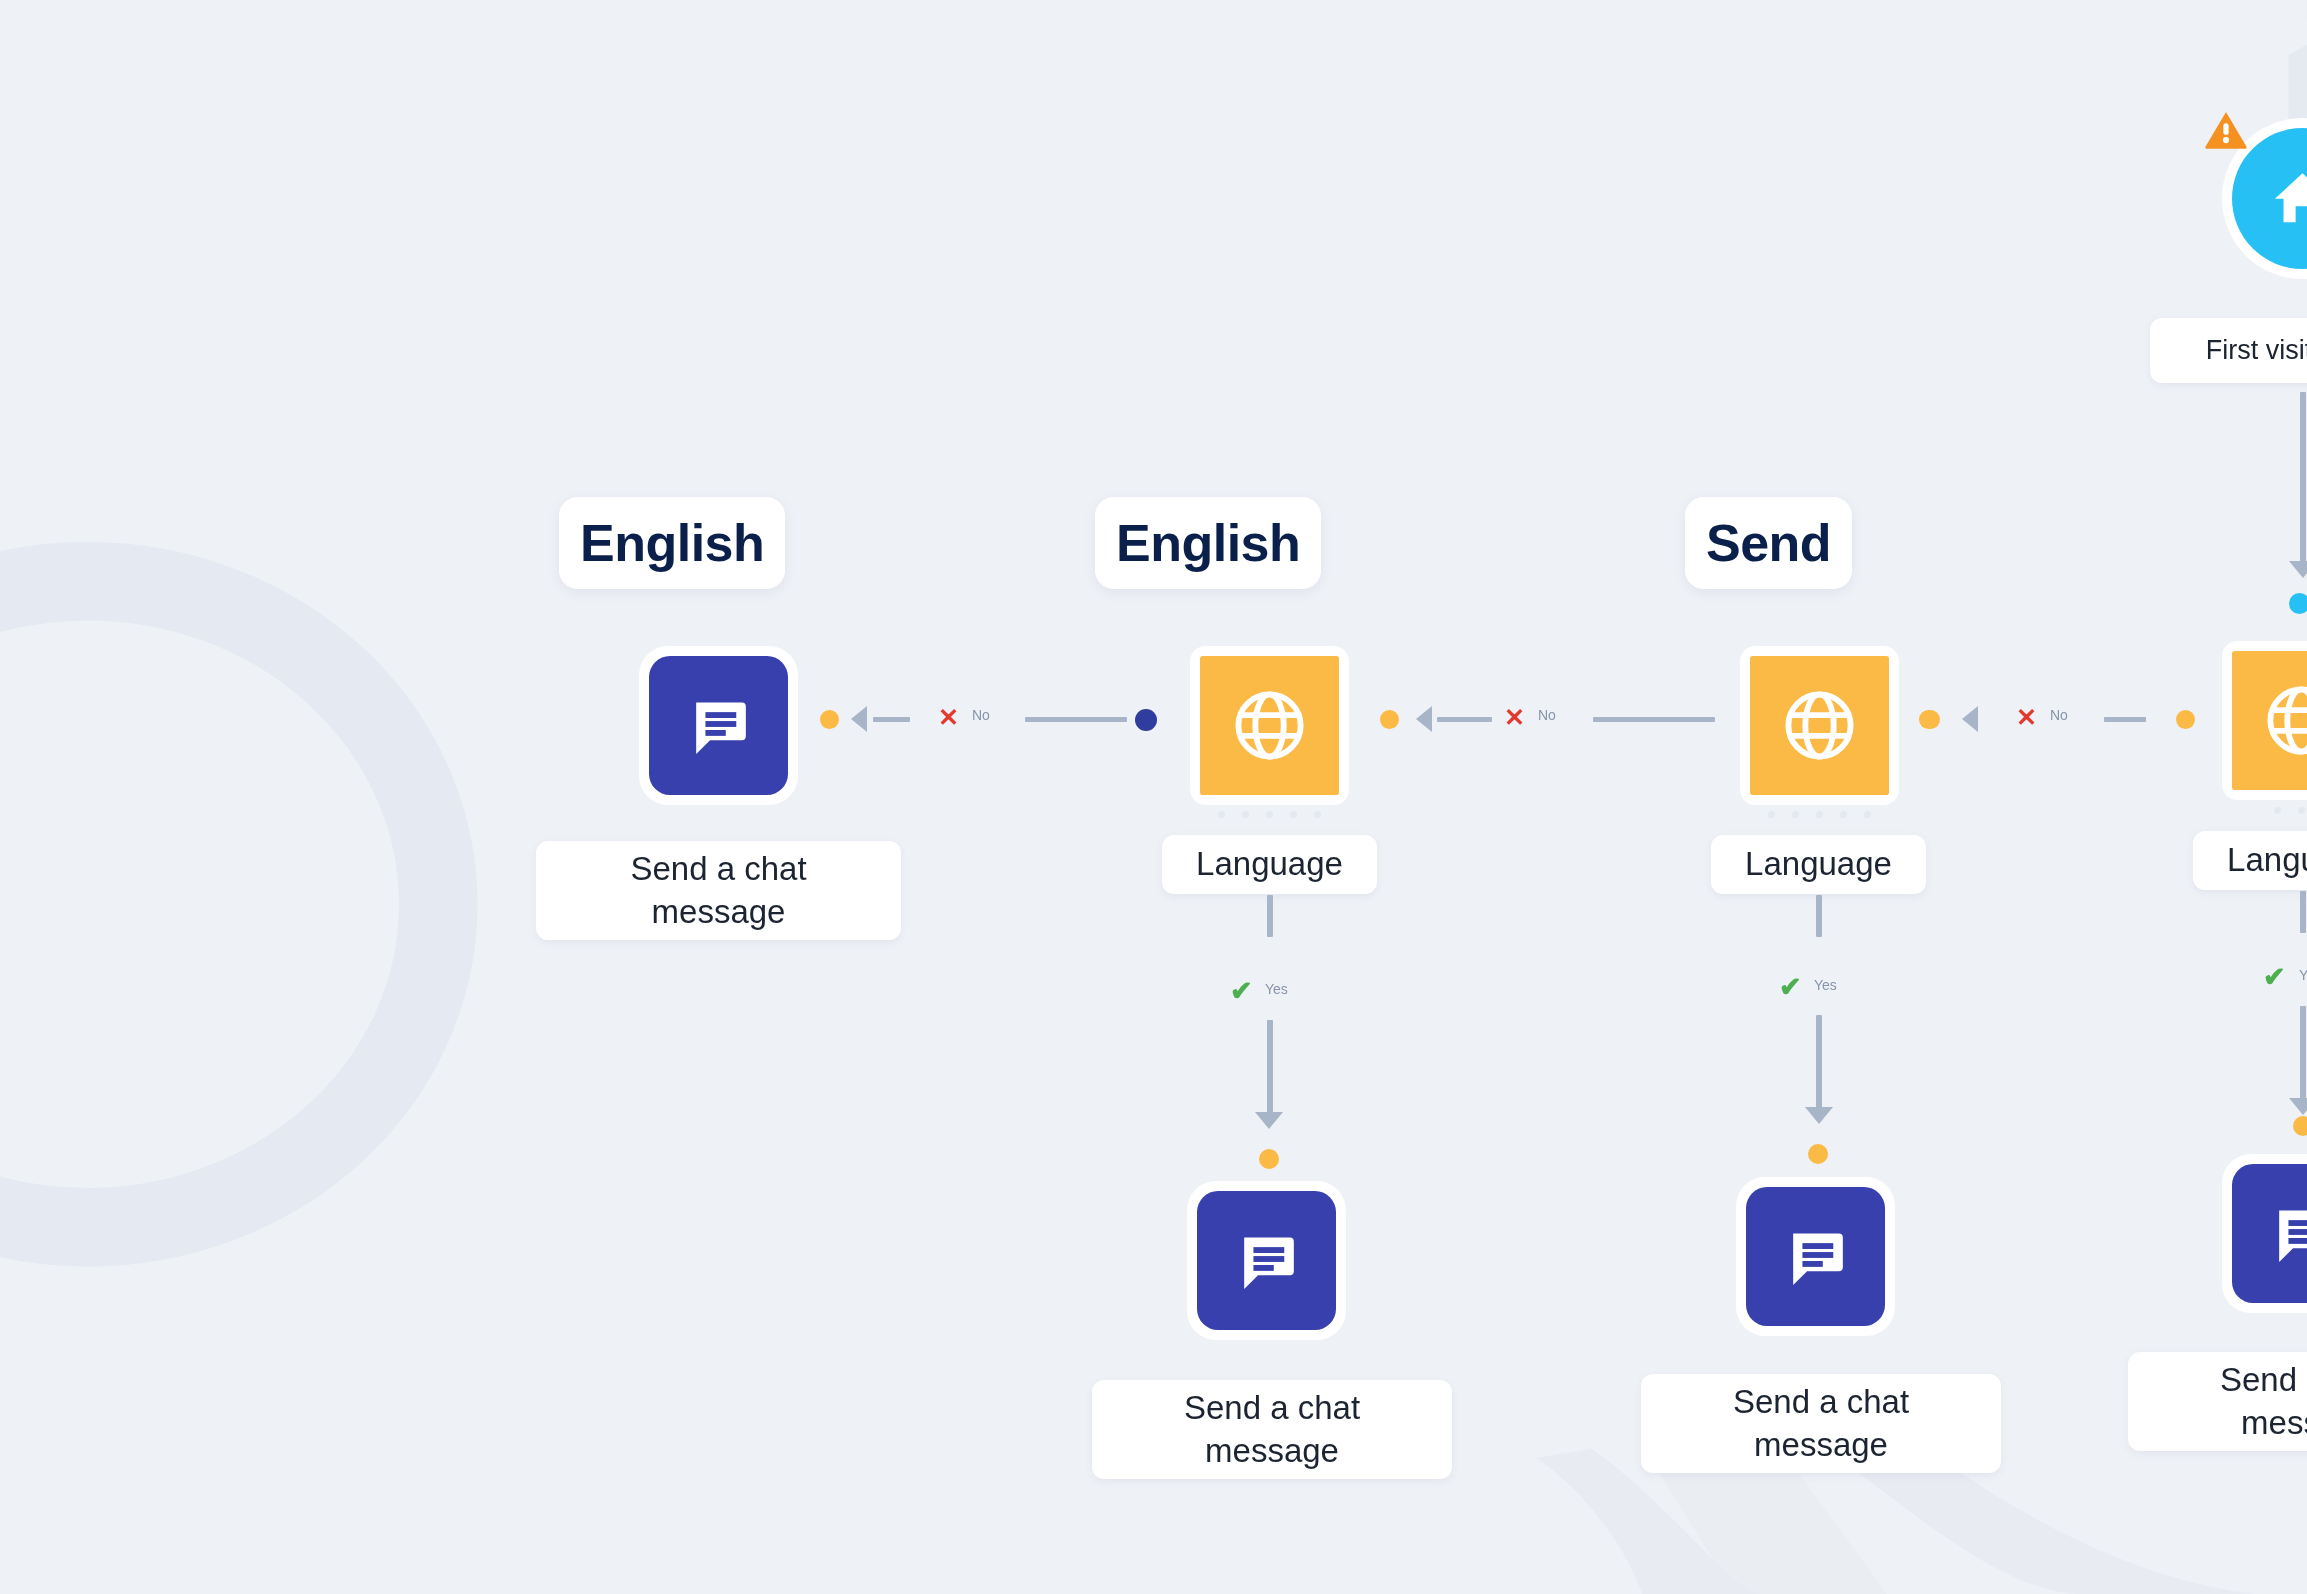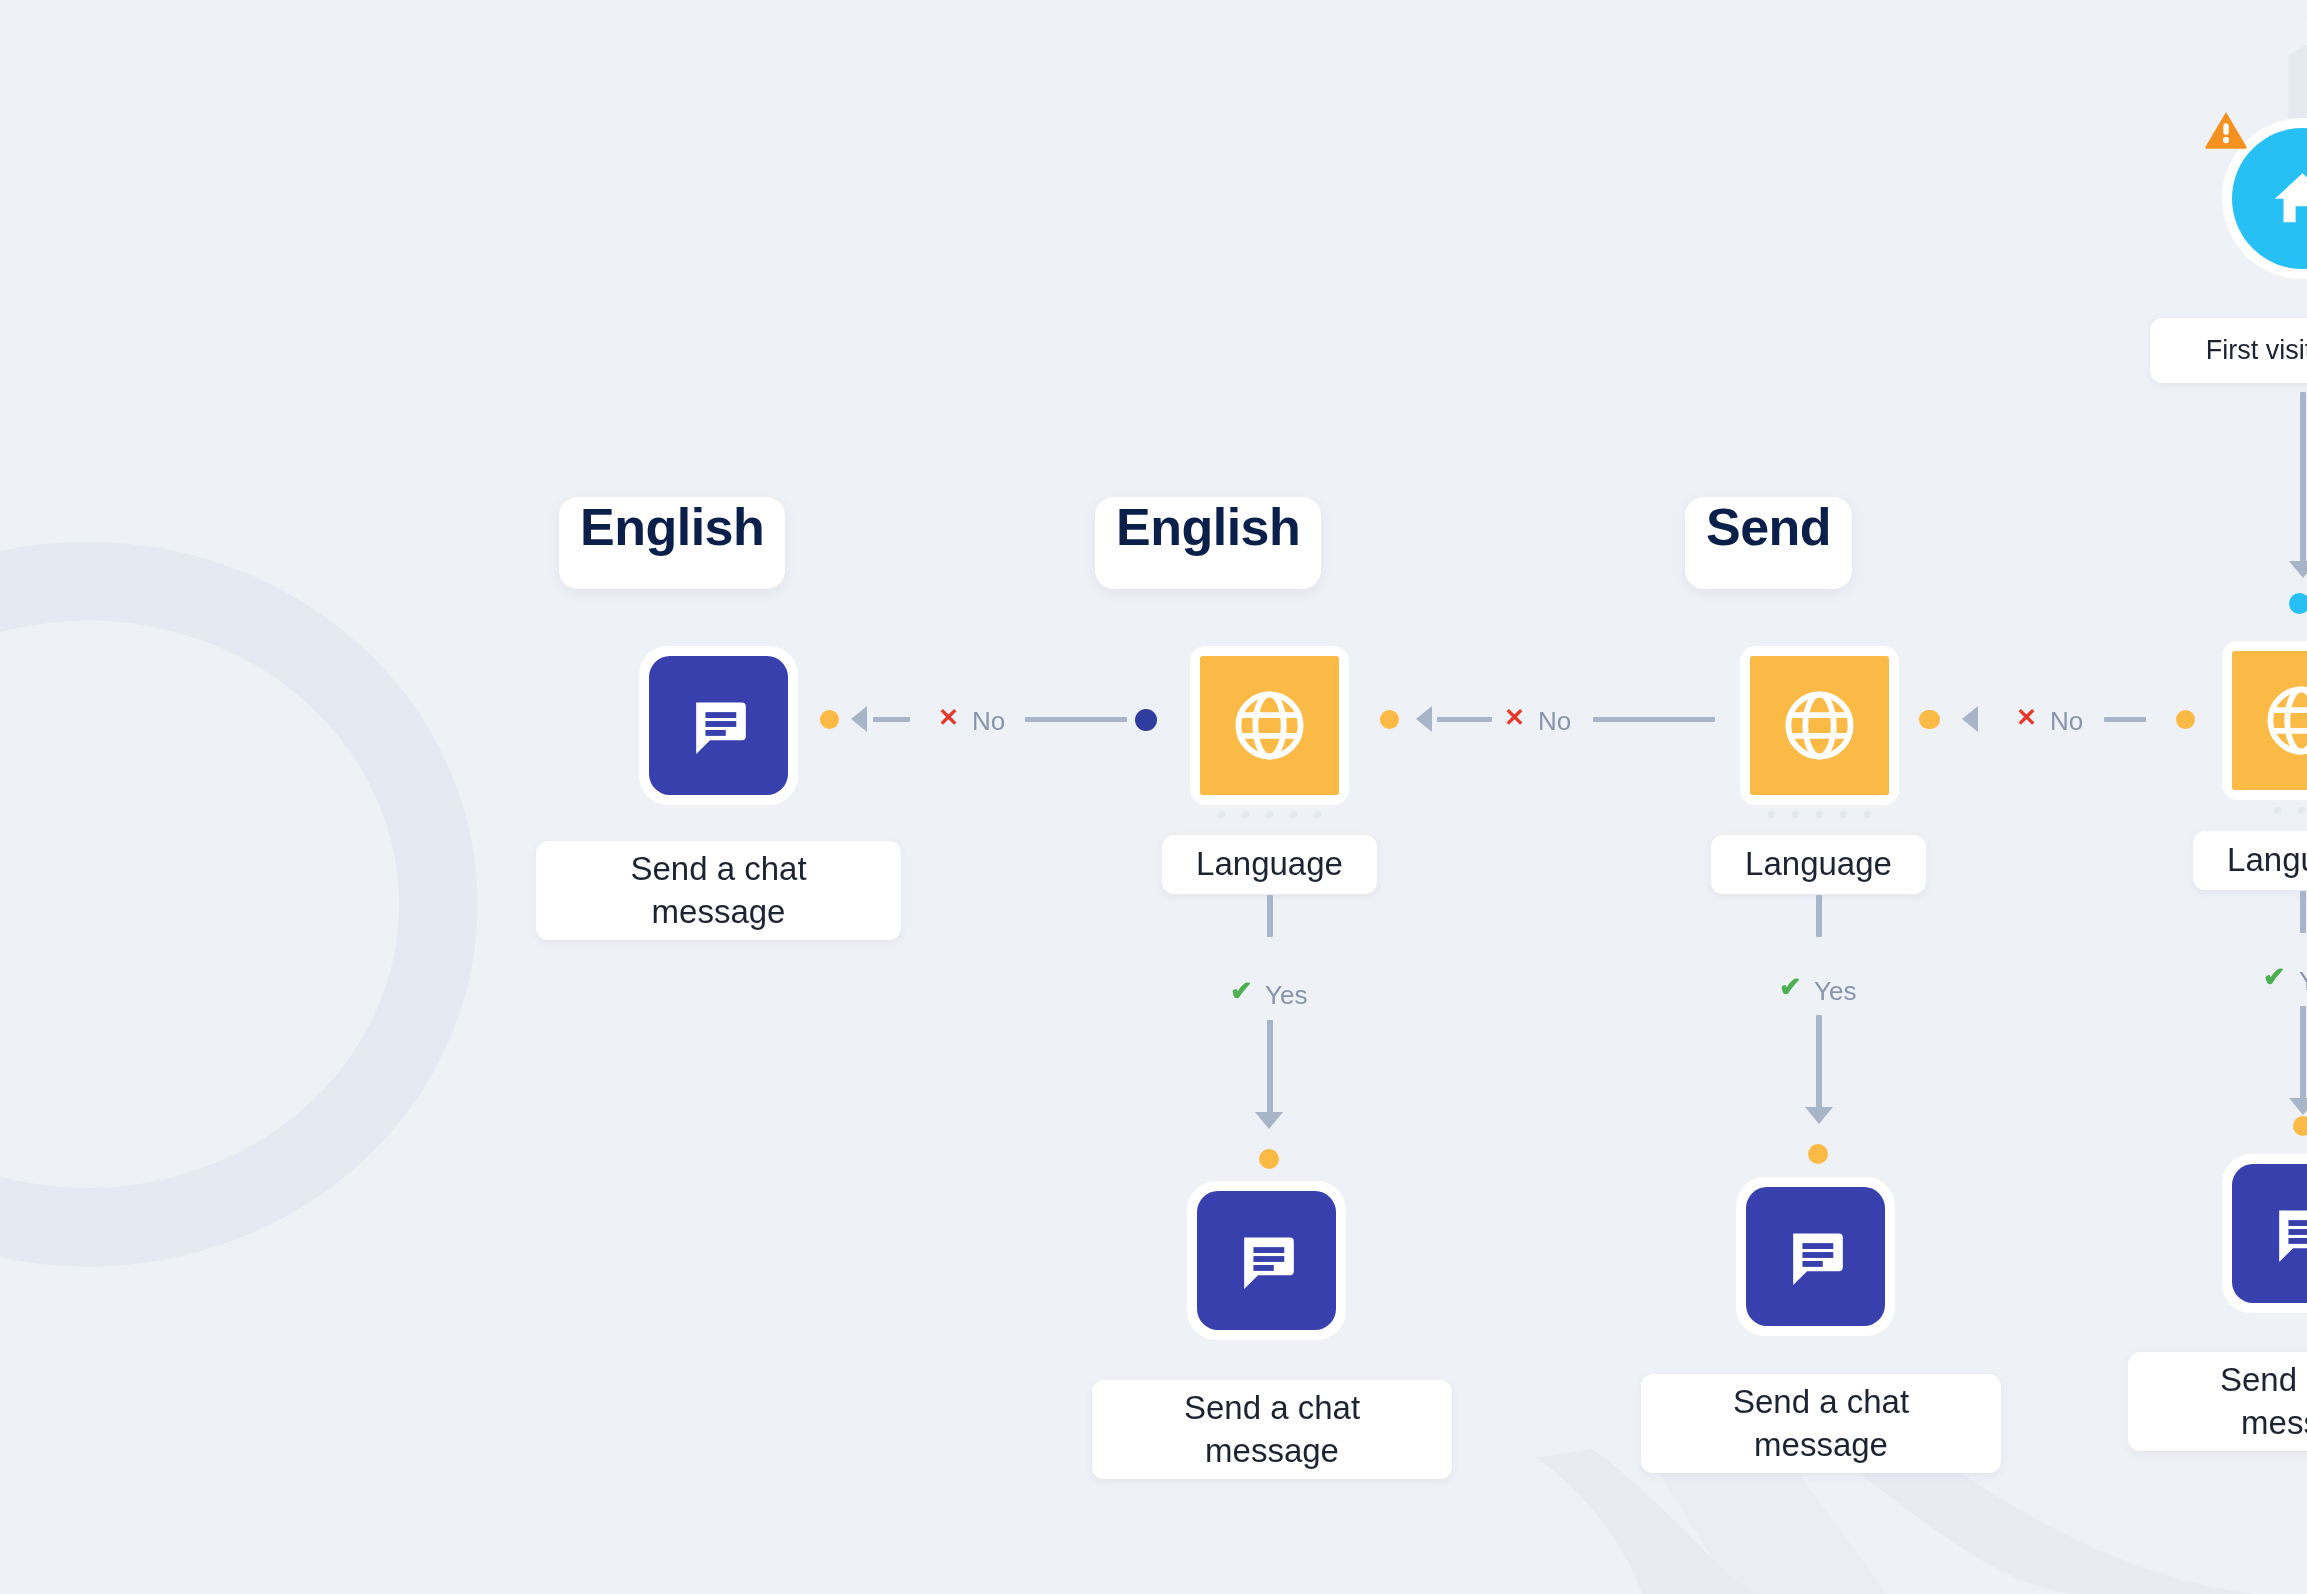--- a/index.html
+++ b/index.html
@@ -30,21 +30,21 @@
     padding:12px 18.5px;
     box-sizing:border-box;
   }
   .chip.two-line{line-height:1.3;}
 
   
   .lang-chip{
     background:#ffffff;
     border-radius:18.5px;
     box-shadow:0 3.7px 14px rgba(23,40,80,.06);
-    display:flex;justify-content:center;
+    display:flex;align-items:center;justify-content:center;
     color:#0a1f4a;
     font-weight:bold;
     font-size:52px;
     letter-spacing:-0.5px;
     padding:0 21px;
     box-sizing:border-box;
     white-space:nowrap;
   }
 
   
@@ -83,21 +83,21 @@
   }
   .arrow-down{
     width:0;height:0;
     border-left:14px solid transparent;
     border-right:14px solid transparent;
     border-top:17.5px solid #a8b4c8;
   }
 
   .edge-label{
     color:#8795ab;
-    font-size:26px;
+    font-size:14px;
     white-space:nowrap;
     line-height:1;
   }
 
   .mark-x{
     color:#e23b2e;
     font-size:25px;
     font-weight:bold;
     line-height:1;
   }

